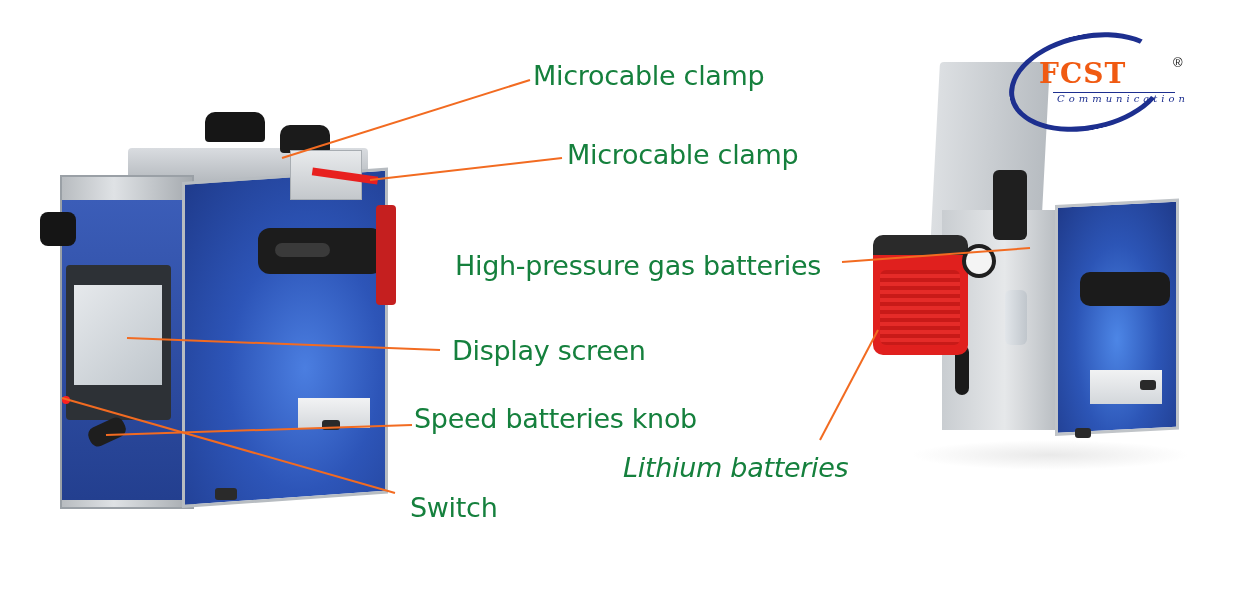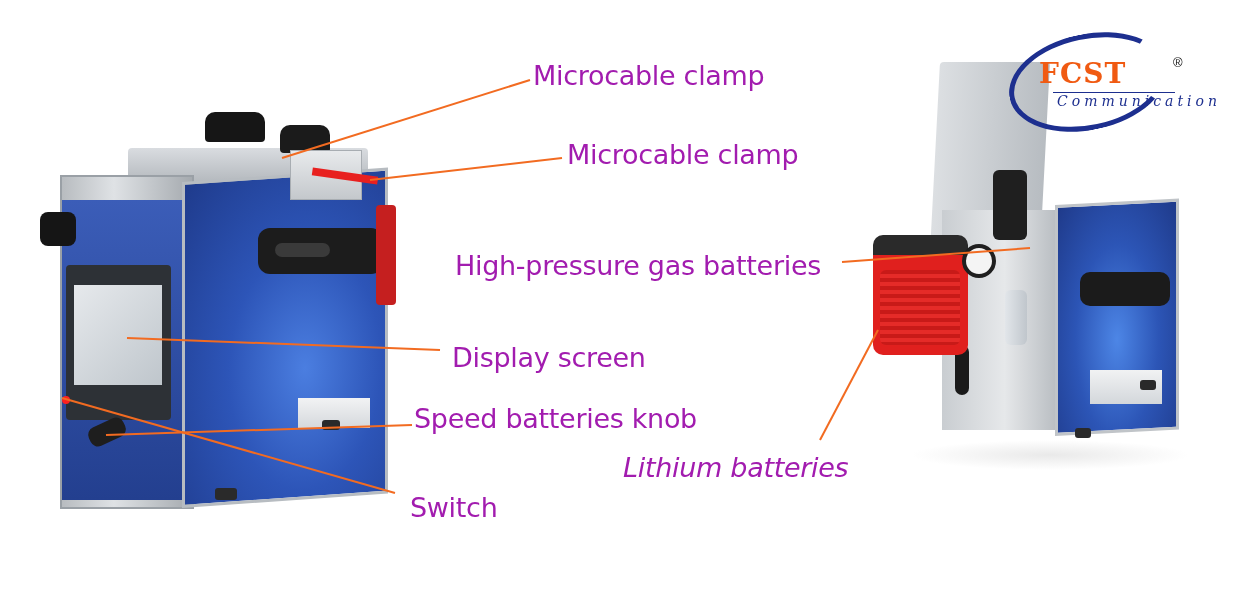--- a/index.html
+++ b/index.html
@@ -1,18 +1,18 @@
 <!DOCTYPE html>
 <html><head>
 <meta charset="utf-8">
 <style>
   html,body{margin:0;padding:0;background:#ffffff;}
   body{width:1244px;height:598px;position:relative;overflow:hidden;font-family:"Liberation Sans","DejaVu Sans",sans-serif;}
   .abs{position:absolute;}
-  .label{position:absolute;color:#a21caf;font-size:27px;white-space:nowrap;line-height:1;font-family:"DejaVu Sans","Liberation Sans",sans-serif;letter-spacing:-0.3px;}
+  .label{position:absolute;color:#15803d;font-size:27px;white-space:nowrap;line-height:1;font-family:"DejaVu Sans","Liberation Sans",sans-serif;letter-spacing:-0.3px;}
   svg.lines{position:absolute;left:0;top:0;width:1244px;height:598px;pointer-events:none;z-index:5;}
 
   
   .m1-top{left:128px;top:148px;width:240px;height:40px;background:linear-gradient(#d9dce0,#aeb3b8);border-radius:4px;}
   .m1-frame{left:60px;top:175px;width:130px;height:330px;background:linear-gradient(90deg,#b8bcc0,#dfe2e5 40%,#a5aaaf);border:2px solid #9aa0a6;}
   .m1-panel{left:182px;top:182px;width:200px;height:320px;background:radial-gradient(ellipse at 60% 60%,#4b7ee0 0%,#2d55b8 45%,#1f3b8c 100%);border:3px solid #b7bcc1;transform:skewY(-4deg);transform-origin:left top;}
   .m1-front{left:62px;top:200px;width:122px;height:300px;background:linear-gradient(180deg,#3b5db8,#233f8f);}
   .m1-screen{left:66px;top:265px;width:105px;height:155px;background:#2d3136;border-radius:4px;}
   .m1-screen-inner{left:74px;top:285px;width:88px;height:100px;background:linear-gradient(135deg,#e6e9ec,#bfc6cc);}
   .m1-knob-top1{left:205px;top:112px;width:60px;height:30px;background:#161616;border-radius:10px 10px 4px 4px;}
@@ -42,21 +42,21 @@
   .m2-hose{left:955px;top:345px;width:14px;height:50px;background:#1a1a1a;border-radius:7px;}
   .m2-logo-plate{left:1090px;top:370px;width:72px;height:34px;background:linear-gradient(#f1f2f3,#d3d7db);}
   .m2-foot1{left:1075px;top:428px;width:16px;height:10px;background:#2a2a2a;border-radius:3px;}
   .m2-foot2{left:1140px;top:380px;width:16px;height:10px;background:#2a2a2a;border-radius:3px;}
   .m2-shadow{left:910px;top:440px;width:280px;height:30px;background:radial-gradient(ellipse,#e9e9e9 0%,rgba(255,255,255,0) 70%);}
 
   
   .logo{left:1005px;top:30px;width:190px;height:92px;z-index:6;}
   .logo-ring{position:absolute;left:3px;top:4px;width:150px;height:86px;border:5px solid #1d2f8f;border-radius:50%;border-right-color:transparent;transform:rotate(-12deg);}
   .logo-text{position:absolute;left:34px;top:30px;font-family:"DejaVu Serif","Liberation Serif",serif;font-weight:bold;font-size:28px;color:#f05a12;letter-spacing:1px;line-height:1;}
-  .logo-sub{position:absolute;left:52px;top:64px;font-family:"DejaVu Serif","Liberation Serif",serif;font-style:italic;font-size:14px;color:#1d2f8f;letter-spacing:4px;line-height:1;}
+  .logo-sub{position:absolute;left:52px;top:64px;font-family:"DejaVu Serif","Liberation Serif",serif;font-style:italic;font-size:10px;color:#1d2f8f;letter-spacing:4px;line-height:1;}
   .logo-reg{position:absolute;left:168px;top:26px;font-size:13px;color:#111;line-height:1;}
   .logo-underline{position:absolute;left:48px;top:62px;width:122px;height:1px;background:#1d2f8f;}
 </style>
 </head>
 <body>
 
 <div class="abs">
   <div class="abs m1-top"></div>
   <div class="abs m1-knob-top1"></div>
   <div class="abs m1-knob-top2"></div>
@@ -103,21 +103,21 @@
     <line x1="106" y1="435" x2="412" y2="425"></line>
     <line x1="62" y1="398" x2="395" y2="493"></line>
     <line x1="842" y1="262" x2="1030" y2="248"></line>
     <line x1="820" y1="440" x2="878" y2="330"></line>
   </g>
 </svg>
 
 <div class="label" style="left:533px;top:62px;">Microcable clamp</div>
 <div class="label" style="left:567px;top:141px;">Microcable clamp</div>
 <div class="label" style="left:455px;top:252px;">High-pressure gas batteries</div>
-<div class="label" style="left:452px;top:344px;">Display screen</div>
+<div class="label" style="left:452px;top:337px;">Display screen</div>
 <div class="label" style="left:414px;top:405px;">Speed batteries knob</div>
 <div class="label" style="left:410px;top:488px;margin-top:6px;">Switch</div>
 <div class="label" style="left:623px;top:454px;font-style:italic;">Lithium batteries</div>
 
 <div class="abs logo">
   <div class="logo-ring"></div>
   <div class="logo-text">FCST</div>
   <div class="logo-reg">®</div>
   <div class="logo-underline"></div>
   <div class="logo-sub">Communication</div>

